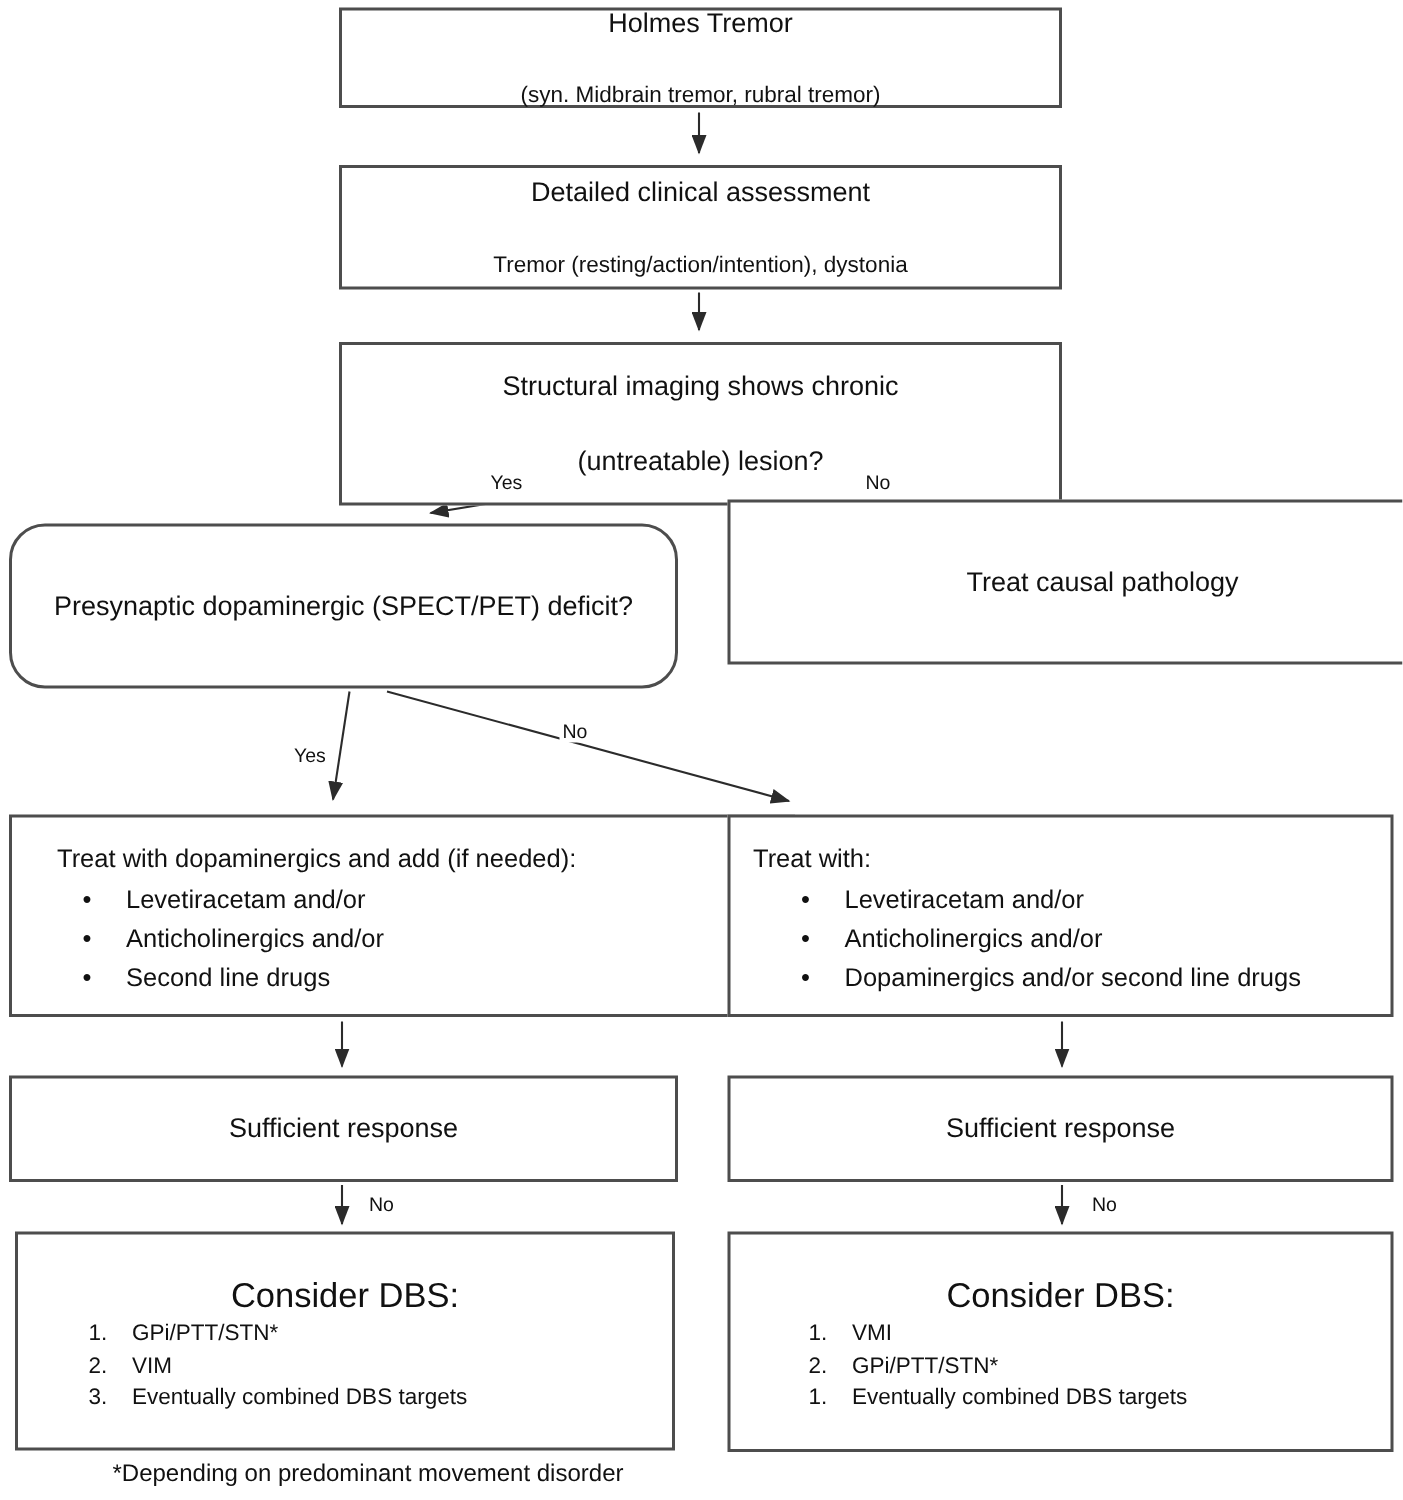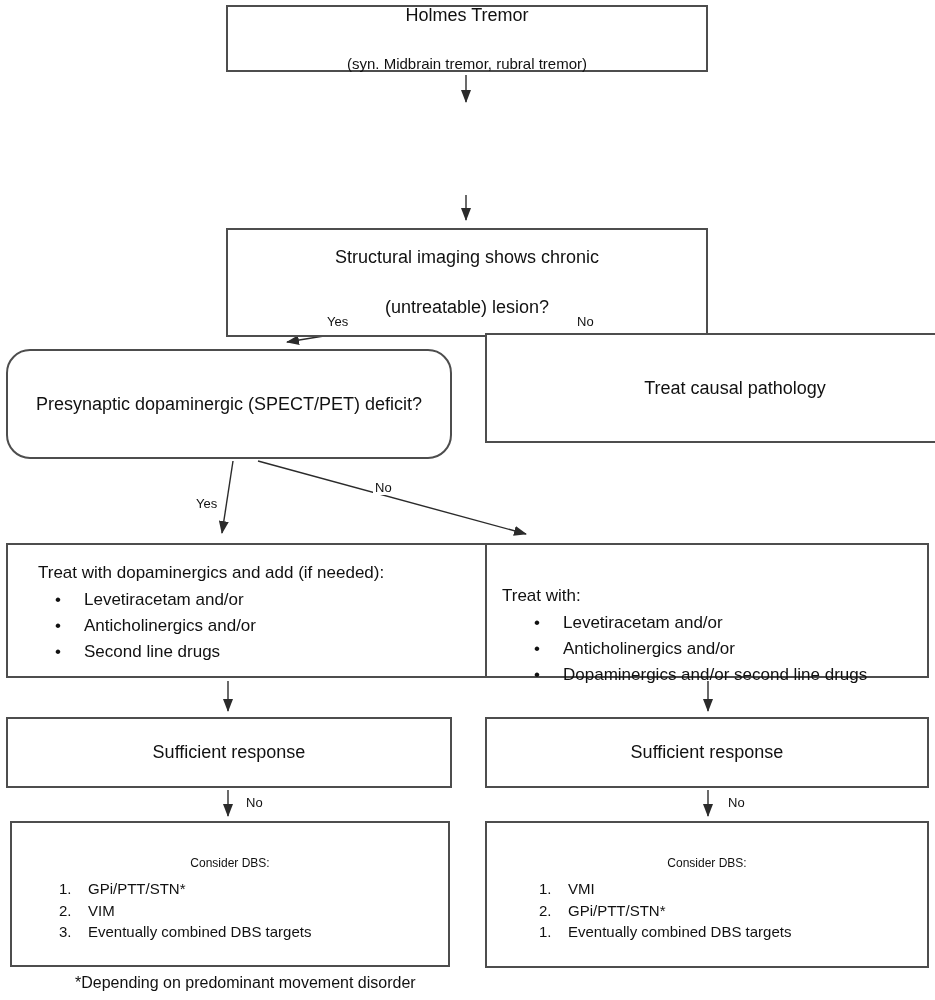--- a/index.html
+++ b/index.html
@@ -37,26 +37,26 @@
   .n-spect    {left:6px;  top:349px;width:446px;height:110px;border-radius:24px;}
   .n-causal   {left:485px;top:333px;width:500px;height:110px;}
   .n-tdopa    {left:6px;  top:543px;width:524px;height:135px;padding-top:16px;}
   .n-twith    {left:485px;top:543px;width:444px;height:135px;padding-top:16px;}
   .n-suffl    {left:6px;  top:717px;width:446px;height:71px;}
   .n-suffr    {left:485px;top:717px;width:444px;height:71px;}
   .n-dbsl     {left:10px; top:821px;width:440px;height:146px;padding-top:29px;}
   .n-dbsr     {left:485px;top:821px;width:444px;height:147px;padding-top:29px;}
 
   .n-tdopa .title{font-size:17px;line-height:24px;padding-left:30px;}
-  .n-twith .title{font-size:17px;line-height:24px;padding-left:15px;margin-top:23px;}
+  .n-twith .title{font-size:17px;line-height:24px;padding-left:15px;}
   .bullets{padding-left:47px;margin-top:2px;}
   .bullets .li{display:flex;font-size:17px;line-height:26px;}
   .bullets .marker{display:inline-block;width:29px;flex:0 0 29px;}
 
-  .dbs-title{font-size:12px;line-height:23px;text-align:center;}
+  .dbs-title{font-size:23px;line-height:23px;text-align:center;}
   .numlist{margin-top:3px;font-size:15px;}
   .numlist .li{display:flex;line-height:21.5px;}
   .n-dbsl .numlist{padding-left:47px;}
   .n-dbsr .numlist{padding-left:52px;}
   .numlist .marker{display:inline-block;width:29px;flex:0 0 29px;}
 
   .elabel{
     position:absolute;font-size:13px;line-height:15px;background:var(--bg);
     padding:0 2px;
   }
@@ -92,20 +92,24 @@
     <line class="edge" x1="708" y1="681" x2="708" y2="711" marker-end="url(#ah)"></line>
     <line class="edge" x1="228" y1="790" x2="228" y2="816" marker-end="url(#ah)"></line>
     <line class="edge" x1="708" y1="790" x2="708" y2="816" marker-end="url(#ah)"></line>
   </svg>
 
   <section class="node center n-holmes">
     <div class="t18">Holmes Tremor</div>
     <div class="t15">(syn. Midbrain tremor, rubral tremor)</div>
   </section>
 
+  <section class="node center n-assess">
+    <div class="t18">Detailed clinical assessment</div>
+    <div class="t15">Tremor (resting/action/intention), dystonia</div>
+  </section>
 
   <section class="node center n-imaging">
     <div class="t18">Structural imaging shows chronic</div>
     <div class="t18">(untreatable) lesion?</div>
   </section>
 
   <section class="node center n-spect">
     <div class="t18">Presynaptic dopaminergic (SPECT/PET) deficit?</div>
   </section>
 

